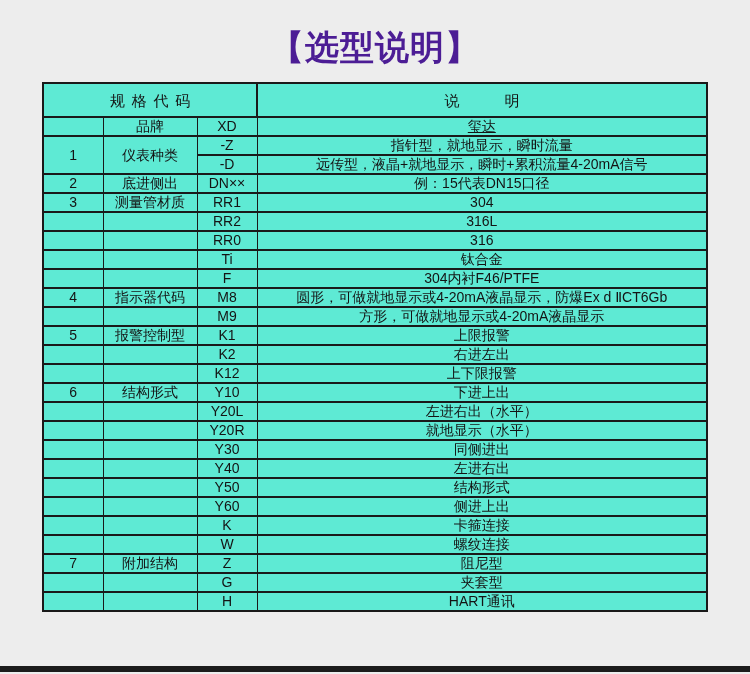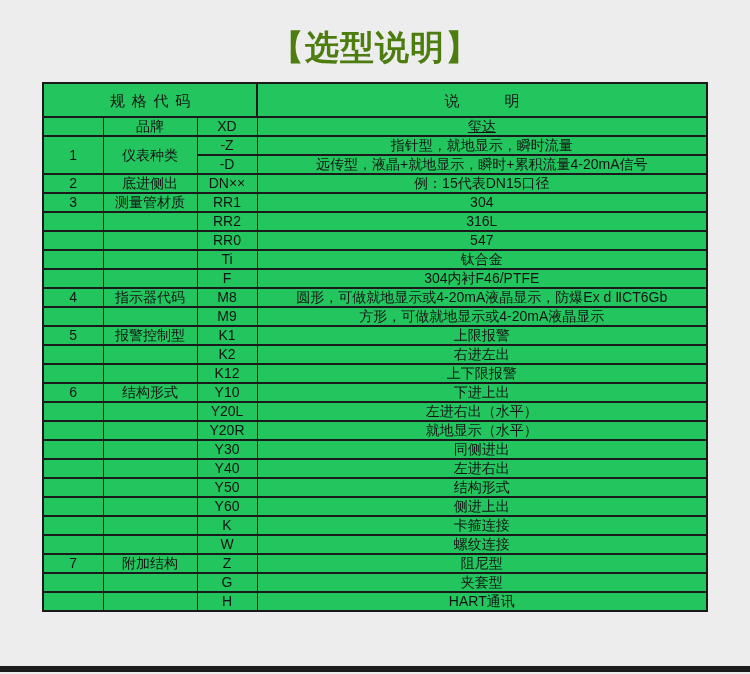--- a/index.html
+++ b/index.html
@@ -17,34 +17,34 @@
   }
   .page-title {
     position: absolute;
     top: 26px;
     left: 0;
     width: 750px;
     text-align: center;
     font-size: 34px;
     line-height: 42px;
     font-weight: bold;
-    color: #4d7c0f;
+    color: #4c1d95;
     letter-spacing: 1px;
   }
   .table-wrap {
     position: absolute;
     top: 82px;
     left: 42px;
     width: 664px;
   }
   table.spec-table {
     border-collapse: collapse;
     table-layout: fixed;
     width: 664px;
-    background: #22c55e;
+    background: #5eead4;
   }
   table.spec-table col.c1 { width: 60px; }
   table.spec-table col.c2 { width: 94px; }
   table.spec-table col.c3 { width: 60px; }
   table.spec-table col.c4 { width: 450px; }
   table.spec-table th,
   table.spec-table td {
     border-left: 1px solid #1a1a1a;
     border-right: 1px solid #1a1a1a;
     border-top: 2px solid #1a1a1a;
@@ -143,21 +143,21 @@
         <tr>
           <td class="cell-center"></td>
           <td class="cell-center"></td>
           <td class="cell-center">RR2</td>
           <td class="cell-desc"><span>316L</span></td>
         </tr>
         <tr>
           <td class="cell-center"></td>
           <td class="cell-center"></td>
           <td class="cell-center">RR0</td>
-          <td class="cell-desc"><span>547</span></td>
+          <td class="cell-desc"><span>316</span></td>
         </tr>
         <tr>
           <td class="cell-center"></td>
           <td class="cell-center"></td>
           <td class="cell-center">Ti</td>
           <td class="cell-desc"><span>钛合金</span></td>
         </tr>
         <tr>
           <td class="cell-center"></td>
           <td class="cell-center"></td>

